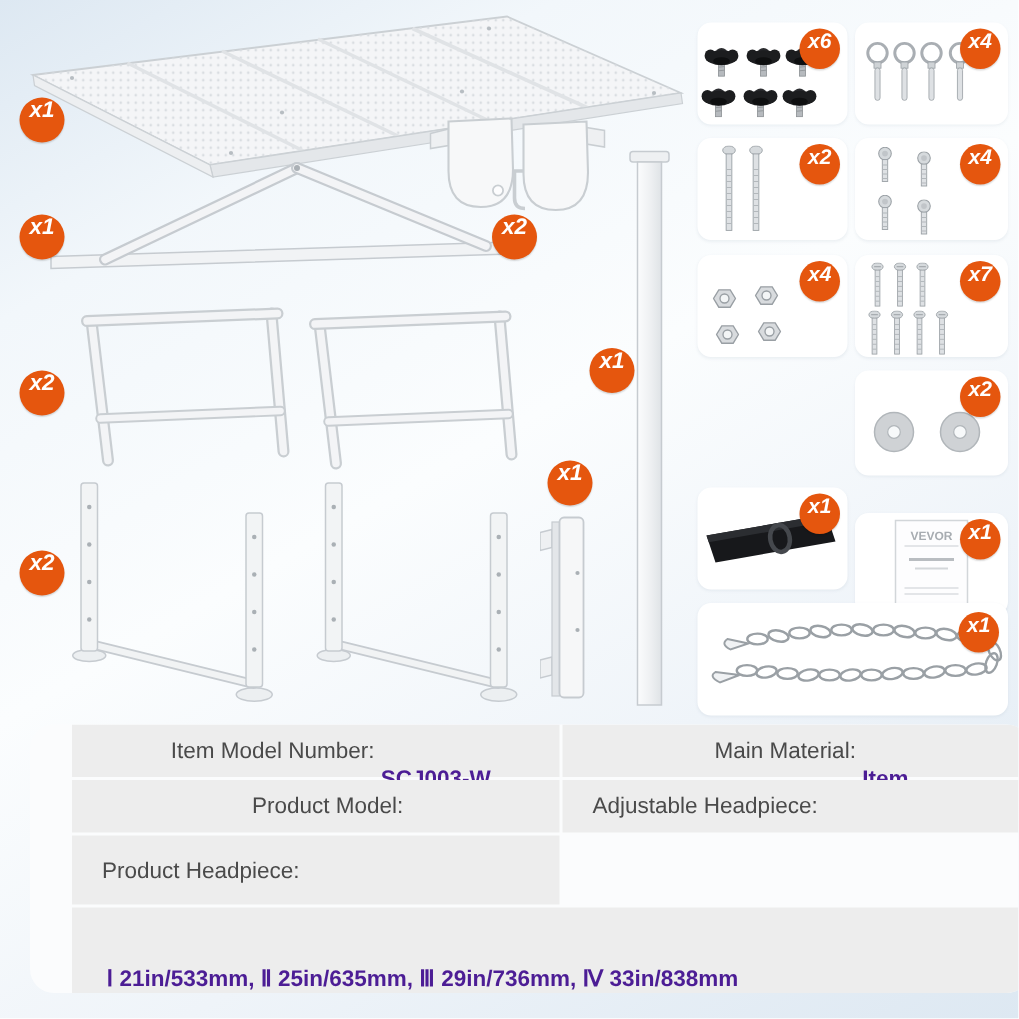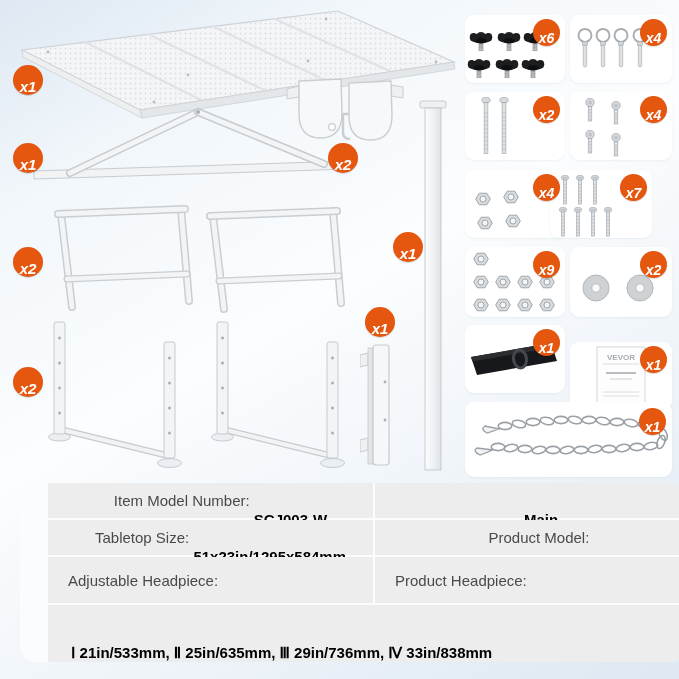--- a/index.html
+++ b/index.html
@@ -5,35 +5,35 @@
   html,body{margin:0;padding:0;}
   body{width:679px;height:679px;font-family:"Liberation Sans",sans-serif;}
   .stage{
     position:relative;width:679px;height:679px;overflow:hidden;
     background:linear-gradient(150deg,#dde8f2 0%,#f2f7fb 20%,#fbfdfe 45%,#eff4f9 70%,#dde8f2 100%);
   }
   .part{position:absolute;}
   .badge{
     position:absolute;width:30px;height:30px;border-radius:50%;
     background:#e5560e;color:#fff;font-weight:bold;font-style:italic;
-    font-size:15px;display:flex;align-items:flex-end;justify-content:center;
+    font-size:15px;display:flex;align-items:flex-start;justify-content:center;
     box-shadow:0 1px 1px rgba(0,0,0,.15);z-index:5;
   }
   .card{position:absolute;background:#ffffff;border-radius:9px;box-shadow:0 1px 2px rgba(120,140,160,.10);}
   .card .badge{width:27px;height:27px;font-size:14px;top:4px;right:5px;left:auto;}
   .card svg{position:absolute;left:0;top:0;}
   .spec-table{
     position:absolute;left:20px;top:483px;width:639px;height:179px;
     display:grid;grid-template-columns:325px 1fr;grid-template-rows:35px 35px 46px 1fr;
     gap:2px;background:#fbfcfd;border-radius:16px;overflow:hidden;padding-left:28px;
   }
   .spec-cell{background:#ededed;display:flex;flex-direction:column;justify-content:center;
     padding-left:20px;font-size:15px;color:#4a4a4a;line-height:21px;}
   .spec-cell.inline{flex-direction:row;align-items:center;white-space:pre;}
-  .spec-cell .val{color:#000000;font-weight:bold;margin-top:37px;}
+  .spec-cell .val{color:#4c1d95;font-weight:bold;margin-top:37px;}
   .spec-cell.full{grid-column:1 / 3;}
   .spec-cell .val.indent{padding-left:3px;}
 </style>
 </head>
 <body>
 
 <div class="stage">
 
   <svg width="0" height="0" style="position:absolute">
     <defs>
@@ -283,51 +283,35 @@
       <use href="#sym-nut" x="10" y="22" width="16" height="14"></use>
         <use href="#sym-nut" x="38" y="20" width="16" height="14"></use>
       <use href="#sym-nut" x="12" y="46" width="16" height="14"></use>
         <use href="#sym-nut" x="40" y="44" width="16" height="14"></use>
     </svg>
     <div class="badge">
         <span>x4</span>
       </div>
   </div>
 
-  <div class="card" style="left:550px;top:170px;width:102px;height:68px">
+  <div class="card" style="left:570px;top:170px;width:102px;height:68px">
     <svg width="102" height="68">
       <use href="#sym-screw" x="10" y="5" width="10" height="30"></use>
         <use href="#sym-screw" x="25" y="5" width="10" height="30"></use>
         <use href="#sym-screw" x="40" y="5" width="10" height="30"></use>
       <use href="#sym-screw" x="8" y="37" width="10" height="30"></use>
         <use href="#sym-screw" x="23" y="37" width="10" height="30"></use>
         <use href="#sym-screw" x="38" y="37" width="10" height="30"></use>
         <use href="#sym-screw" x="53" y="37" width="10" height="30"></use>
     </svg>
     <div class="badge">
         <span>x7</span>
       </div>
   </div>
 
-  <div class="card" style="left:465px;top:247px;width:100px;height:70px">
-    <svg width="100" height="70">
-      <use href="#sym-nut" x="8" y="5" width="16" height="14"></use>
-      <use href="#sym-nut" x="8" y="28" width="16" height="14"></use>
-        <use href="#sym-nut" x="30" y="28" width="16" height="14"></use>
-        <use href="#sym-nut" x="52" y="28" width="16" height="14"></use>
-        <use href="#sym-nut" x="74" y="28" width="16" height="14"></use>
-      <use href="#sym-nut" x="8" y="51" width="16" height="14"></use>
-        <use href="#sym-nut" x="30" y="51" width="16" height="14"></use>
-        <use href="#sym-nut" x="52" y="51" width="16" height="14"></use>
-        <use href="#sym-nut" x="74" y="51" width="16" height="14"></use>
-    </svg>
-    <div class="badge">
-        <span>x9</span>
-      </div>
-  </div>
 
   <div class="card" style="left:570px;top:247px;width:102px;height:70px">
     <svg width="102" height="70">
       <circle cx="26" cy="41" r="13" fill="#cfd2d5" stroke="#b1b6ba" stroke-width="1"></circle>
       <circle cx="26" cy="41" r="4.2" fill="#f7f9fa" stroke="#b1b6ba" stroke-width="0.8"></circle>
       <circle cx="70" cy="41" r="13" fill="#cfd2d5" stroke="#b1b6ba" stroke-width="1"></circle>
       <circle cx="70" cy="41" r="4.2" fill="#f7f9fa" stroke="#b1b6ba" stroke-width="0.8"></circle>
     </svg>
     <div class="badge">
         <span>x2</span>
@@ -396,24 +380,21 @@
     <div class="badge" style="top:6px;right:6px">
         <span>x1</span>
       </div>
   </div>
 
   <div class="spec-table">
     <div class="spec-cell inline">
       <span class="lbl">Item Model Number: </span><span class="val">SCJ003-W</span>
     </div>
     <div class="spec-cell inline">
-      <span class="val">Main</span>
-    </div>
-    <div class="spec-cell inline">
-      <span class="lbl">Tabletop Size: </span><span class="val">51x23in/1295x584mm</span>
+      <span class="lbl">Main Material: </span><span class="val">Item</span>
     </div>
     <div class="spec-cell inline">
       <span class="lbl">Product Model: </span>
     </div>
     <div class="spec-cell">
       <span class="lbl">Adjustable Headpiece:</span>
     </div>
     <div class="spec-cell">
       <span class="lbl">Product Headpiece:</span>
     </div>

